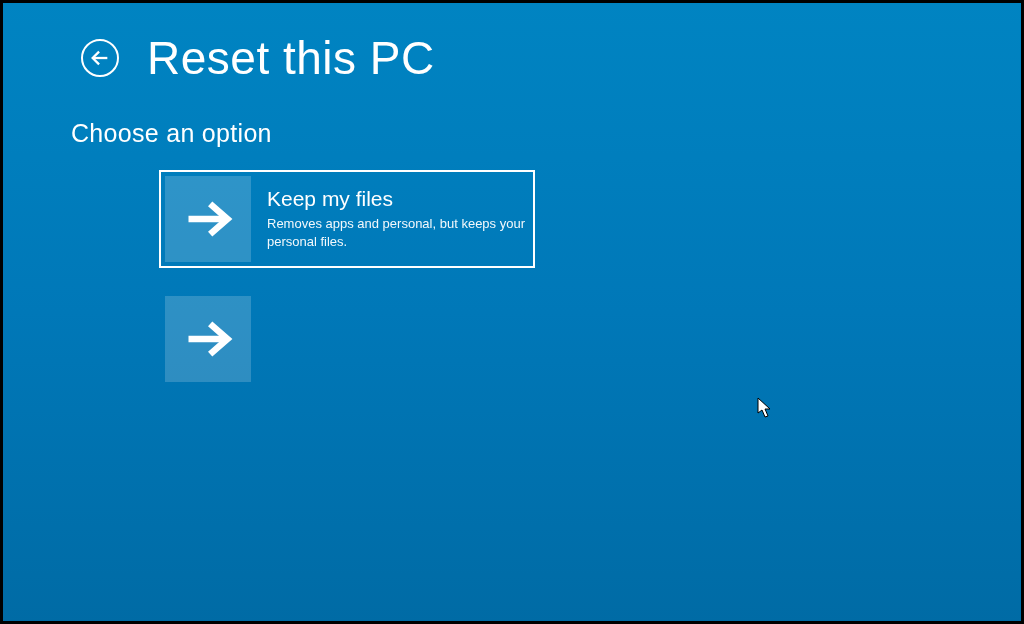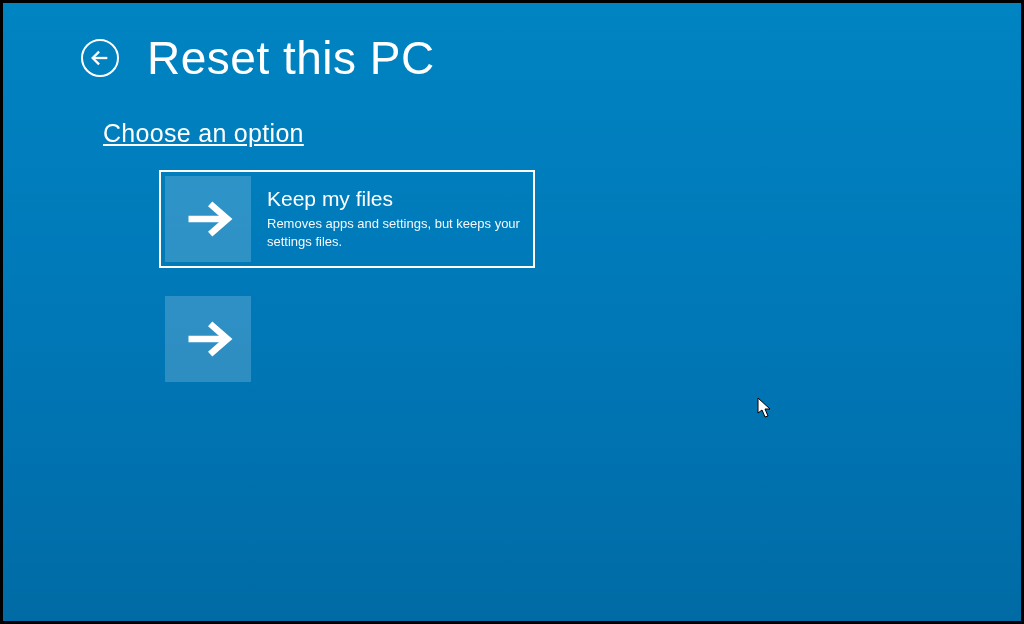--- a/index.html
+++ b/index.html
@@ -40,23 +40,22 @@
       height: 22px;
     }
     .title {
       font-size: 46px;
       font-weight: 300;
       letter-spacing: 0.5px;
     }
     .subtitle {
       font-size: 25px;
       font-weight: 300;
-      margin: 34px 0 0 100px;
+      margin: 34px 0 0 68px;
       letter-spacing: 0.3px;
-      text-decoration: underline;
     }
     .options {
       margin: 22px 0 0 156px;
     }
     .option {
       width: 376px;
       display: flex;
       align-items: center;
       padding: 6px;
       margin-bottom: 22px;
@@ -126,21 +125,21 @@
 
   <div class="option selected">
     <div class="option-icon">
       <svg viewBox="0 0 24 24" fill="none" stroke="#ffffff" stroke-width="3">
         <line x1="3" y1="12" x2="20" y2="12"></line>
         <polyline points="13 5 21 12 13 19"></polyline>
       </svg>
     </div>
     <div class="option-text">
       <div class="option-title">Keep my files</div>
-      <div class="option-desc">Removes apps and settings, but keeps your settings files.</div>
+      <div class="option-desc">Removes apps and personal, but keeps your personal files.</div>
     </div>
   </div>
 
   <div class="option">
     <div class="option-icon">
       <svg viewBox="0 0 24 24" fill="none" stroke="#ffffff" stroke-width="3">
         <line x1="3" y1="12" x2="20" y2="12"></line>
         <polyline points="13 5 21 12 13 19"></polyline>
       </svg>
     </div>

